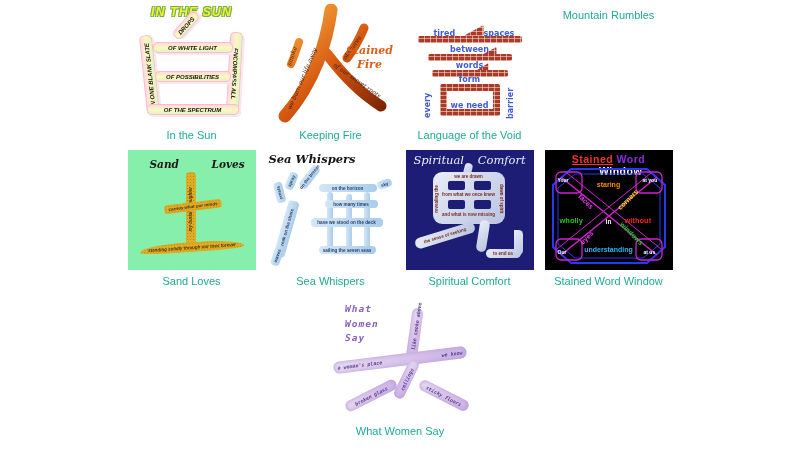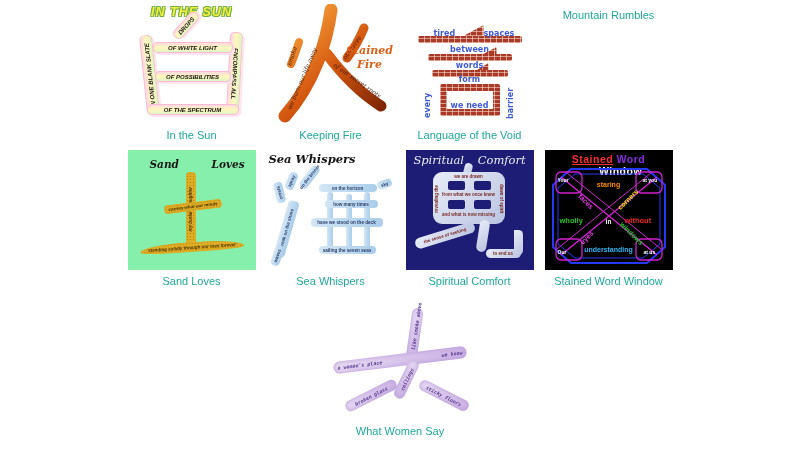--- a/index.html
+++ b/index.html
@@ -365,20 +365,25 @@
         <span class="t8-word-abs t8-small t8-our">Our</span>
         <span class="t8-word-abs t8-small t8-atus">at us</span>
       </div>
       <a class="caption">Stained Word Window</a>
     </div>
   </div>
 
   <div class="row">
     <div class="tile tile-wide">
       <div class="art art-wide">
+        <div class="t9-title">
+          <div>What</div>
+          <div>Women</div>
+          <div>Say</div>
+        </div>
         <div class="wstroke t9-top ctr">
           <span class="vtu">rises like smoke above</span>
         </div>
         <div class="wstroke t9-cross">
           <span>a woman's place</span>
           <span>we know</span>
         </div>
         <div class="wstroke t9-ceil ctr">
           <span class="vtu">ceilings</span>
         </div>

